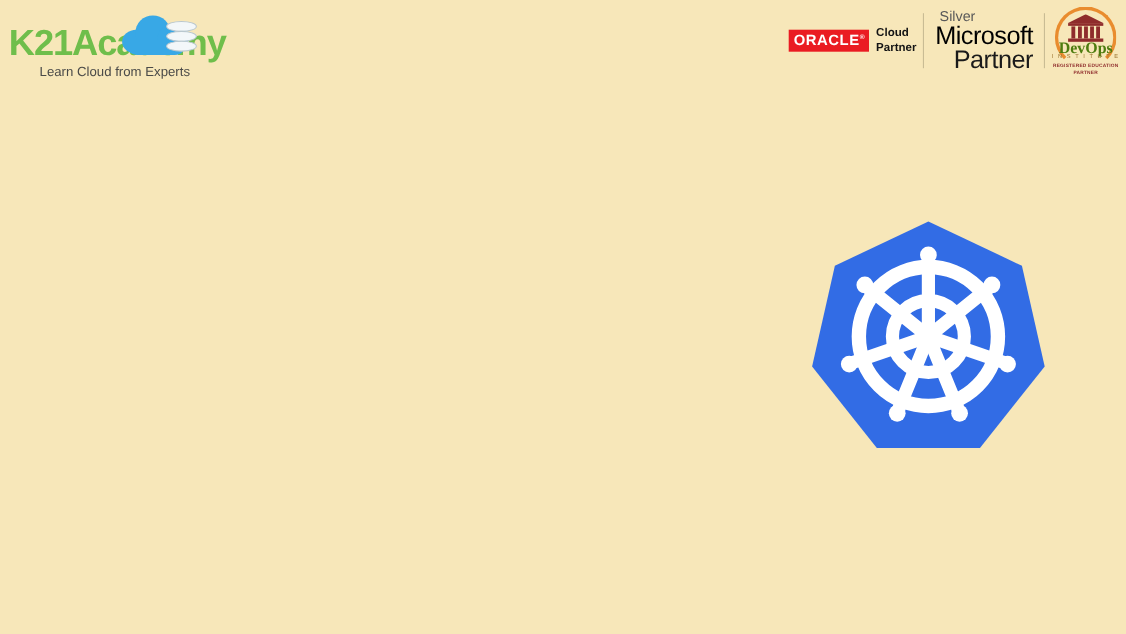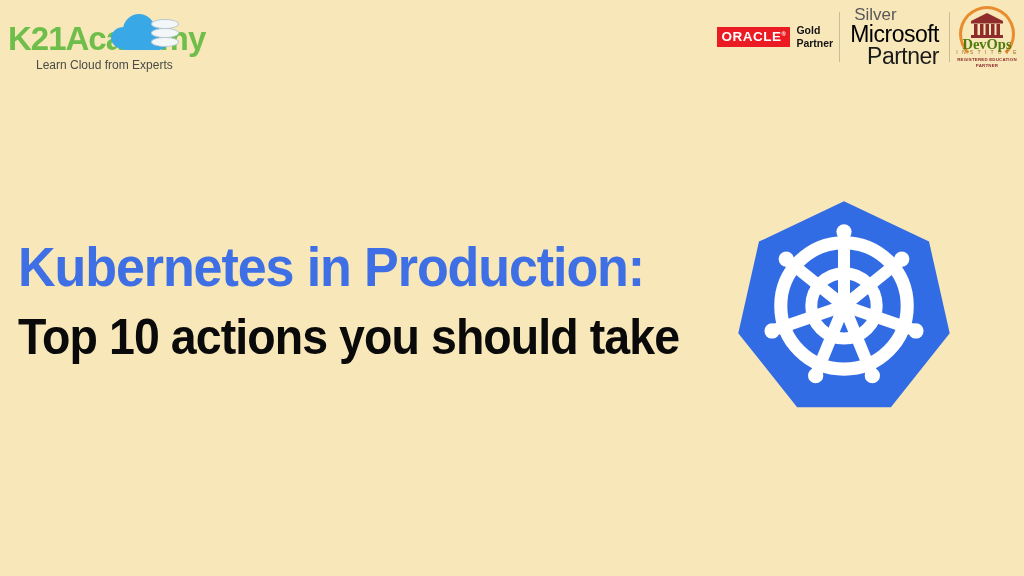--- a/index.html
+++ b/index.html
@@ -142,21 +142,21 @@
   
   .ms-badge {
     display: flex;
     flex-direction: column;
     align-items: flex-end;
     line-height: 1;
     padding: 0 4px;
   }
   .ms-tier {
     font-family: "Liberation Sans", sans-serif;
-    font-size: 17px;
+    font-size: 13px;
     color: #595959;
     align-self: flex-start;
     margin-left: 4px;
     margin-bottom: 1px;
   }
   .ms-name {
     font-family: "Liberation Sans", sans-serif;
     font-size: 23px;
     color: #000000;
     letter-spacing: -0.5px;
@@ -286,21 +286,21 @@
       </div>
     </div>
   </div>
 
   <div class="partners">
 
     <div class="partner-block">
       <div class="oracle-badge">
         <div class="oracle-mark"><span>ORACLE</span><span class="tm">®</span></div>
         <div class="oracle-tier">
-          <div>Gold</div>
+          <div>Cloud</div>
           <div>Partner</div>
         </div>
       </div>
     </div>
 
     <div class="divider"></div>
 
     <div class="partner-block">
       <div class="ms-badge">
         <div class="ms-tier">Silver</div>
@@ -328,24 +328,20 @@
         <div class="devops-sub">I N S T I T U T E</div>
         <div class="devops-rep">
           <div>REGISTERED EDUCATION</div>
           <div>PARTNER</div>
         </div>
       </div>
     </div>
 
   </div>
 
-  <div class="headline">
-    <div class="headline-line1">Kubernetes in Production:</div>
-    <div class="headline-line2">Top 10 actions you should take</div>
-  </div>
 
   <div class="k8s-logo">
     <svg viewBox="0 0 200 200">
 
       <polygon points="100,3 178,40 197,124 143,192 57,192 3,124 22,40" fill="#326CE5"></polygon>
       <g fill="none" stroke="#FFFFFF" stroke-width="11" stroke-linecap="round">
 
         <line x1="100" y1="99" x2="100" y2="33"></line>
         <line x1="100" y1="99" x2="151.5" y2="57.5"></line>
         <line x1="100" y1="99" x2="164" y2="121"></line>

